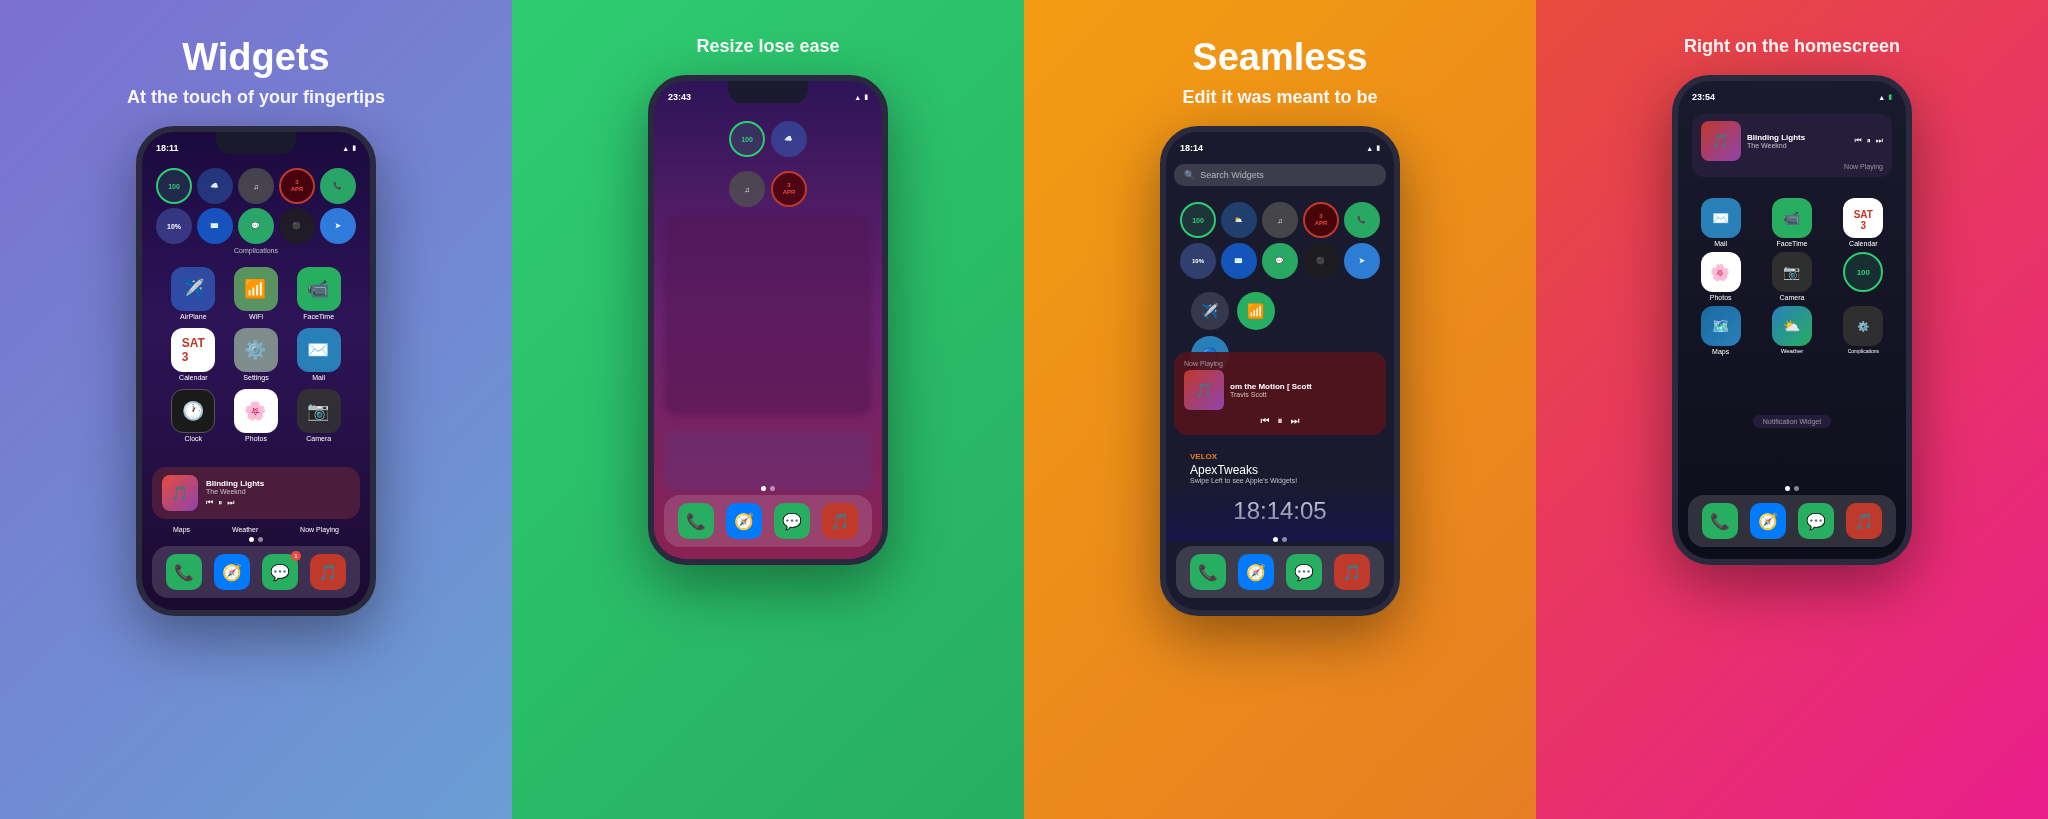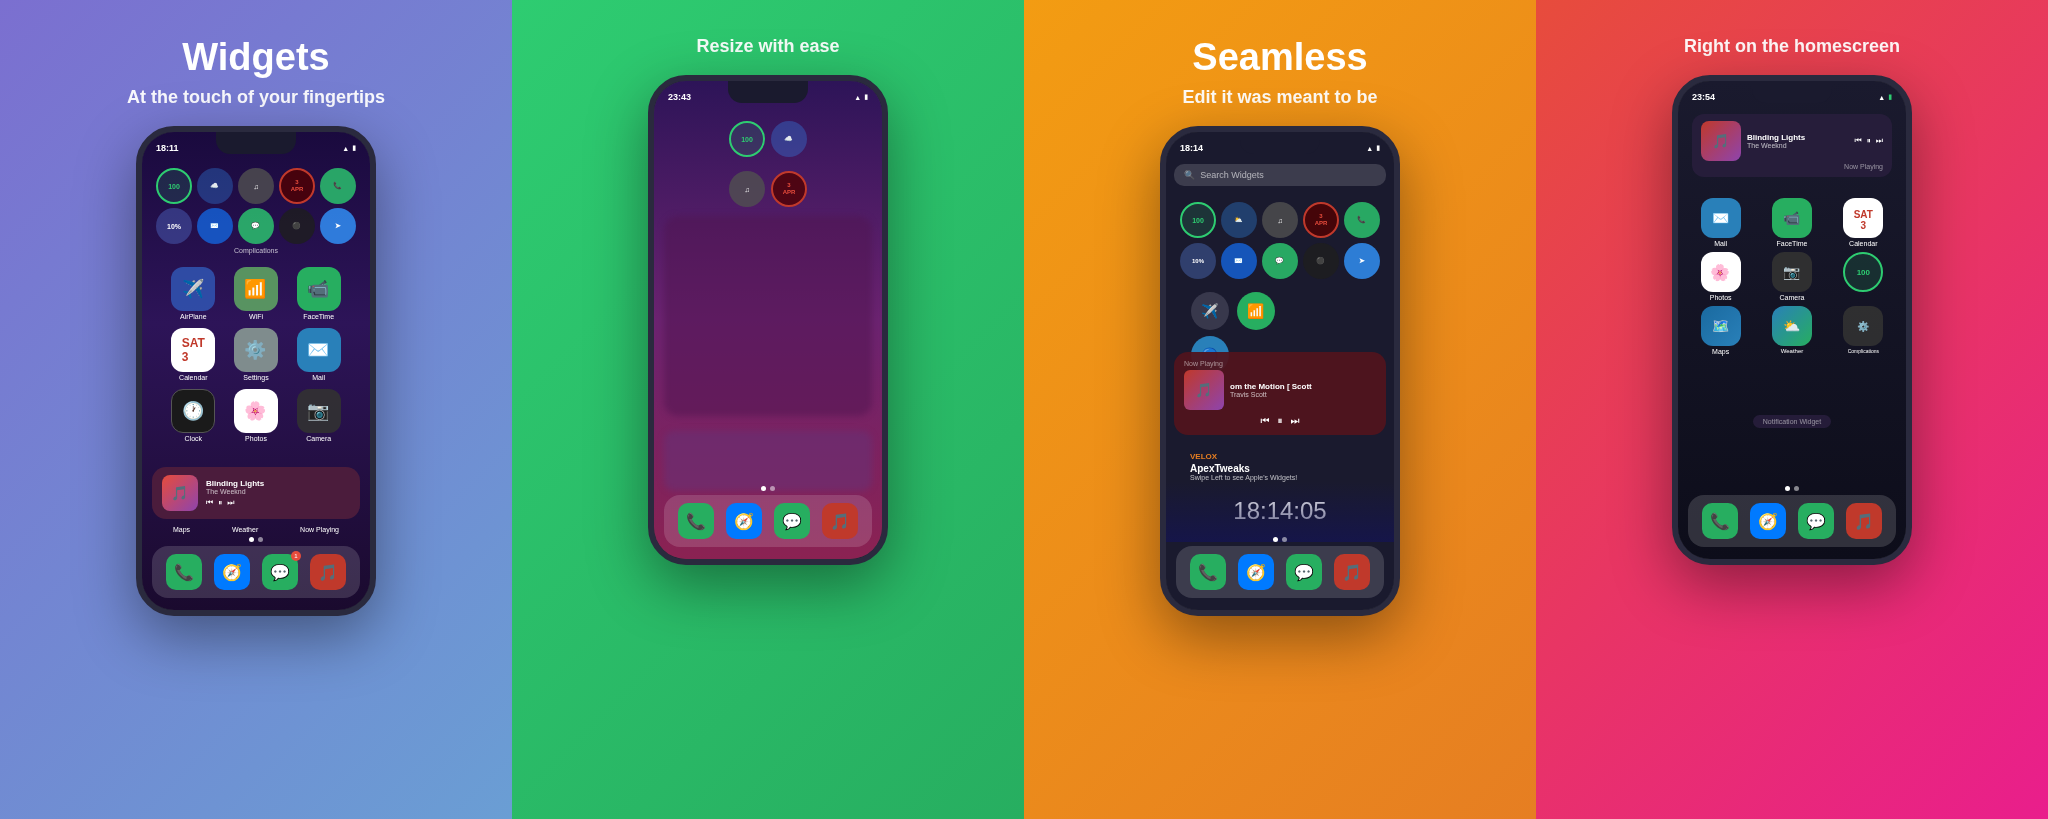--- a/index.html
+++ b/index.html
@@ -531,21 +531,21 @@
           💬
           <span style="position:absolute; top:-3px; right:-3px; background:#e74c3c; color:white; font-size:6px; width:10px; height:10px; border-radius:50%; display:flex; align-items:center; justify-content:center;">1</span>
         </div>
         <div class="dock-icon bg-red">🎵</div>
       </div>
     </div>
   </div>
 </div>
 
 <div class="section section-customizable">
-  <p class="section-subtitle">Resize with ease</p>
+  <p class="section-subtitle">Resize lose ease</p>
 
   <div class="phone phone-frame">
     <div class="phone-side-btn-left"></div>
     <div class="phone-side-btn-left2"></div>
     <div class="phone-side-btn-left3"></div>
     <div class="phone-side-btn-right"></div>
 
     <div class="phone-inner">
       <div class="phone2-bg"></div>
       <div class="phone-notch"></div>
@@ -656,21 +656,21 @@
         </div>
         <div style="display:flex; gap:8px; justify-content:center; margin-top:5px;">
           <span style="color:white; font-size:10px;">⏮</span>
           <span style="color:white; font-size:10px;">⏸</span>
           <span style="color:white; font-size:10px;">⏭</span>
         </div>
       </div>
 
       <div style="position:absolute; top:320px; left:24px; right:8px;">
         <div style="font-size:8px; font-weight:800; color:#e67e22; margin-bottom:2px;">VELOX</div>
-        <div style="font-size:10px; font-weight:700; color:white;">ApexTweaks</div>
+        <div style="font-size:12px; font-weight:400; color:white;">ApexTweaks</div>
         <div style="font-size:7px; color:rgba(255,255,255,0.7);">Swipe Left to see Apple's Widgets!</div>
       </div>
 
       <div style="position:absolute; top:360px; left:0; right:0; text-align:center;">
         <div class="clock-big">18:14:05</div>
       </div>
 
       <div style="position:absolute; bottom:68px; left:0; right:0; height:60px; background:linear-gradient(180deg, transparent, rgba(20,20,80,0.8));"></div>
 
       <div class="page-dots">

